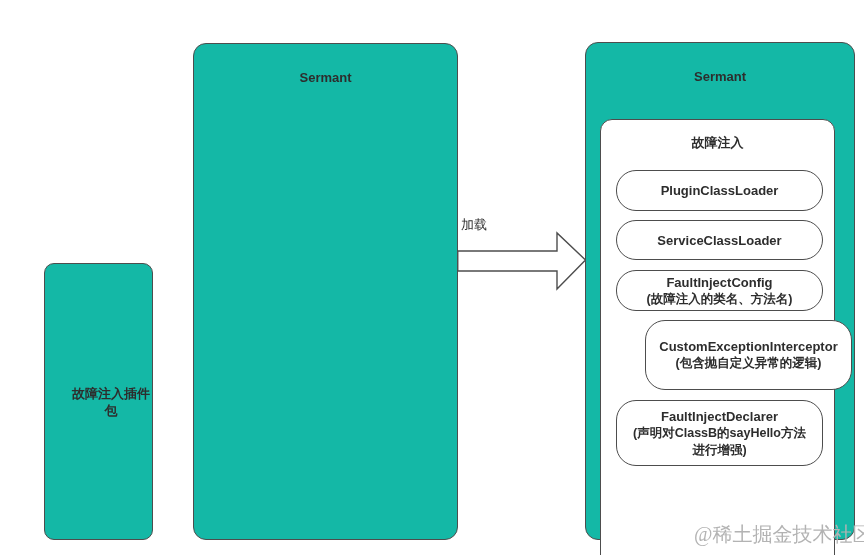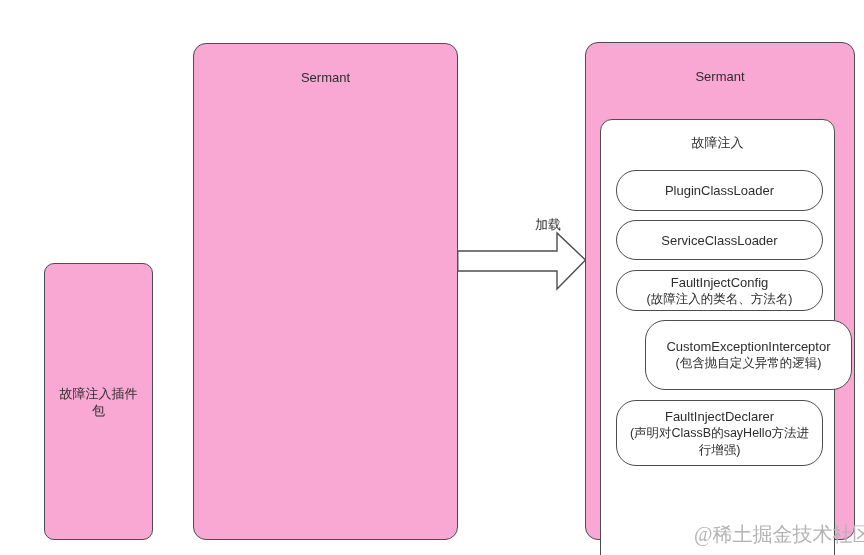--- a/index.html
+++ b/index.html
@@ -16,32 +16,33 @@
     overflow: hidden;
   }
   .canvas {
     position: absolute;
     left: 0; top: 0;
     width: 864px;
     height: 555px;
   }
   .box {
     position: absolute;
-    background: #f9a8d4;
+    background: #14b8a6;
     border: 1.5px solid #4d4d4d;
     box-sizing: border-box;
+    font-weight: bold;
   }
   
   .plugin-package {
     left: 44px; top: 263px;
     width: 109px; height: 277px;
     border-radius: 10px;
     display: flex;
     align-items: center;
-    justify-content: center;
+    justify-content: flex-end;
     text-align: center;
   }
   .plugin-package .label {
     font-size: 13px;
     line-height: 17px;
     max-width: 82px;
   }
   
   .host-box {
     left: 193px; top: 43px;
@@ -108,21 +109,21 @@
   
   .load-arrow-svg {
     position: absolute;
     left: 457px; top: 229px;
     width: 130px; height: 62px;
   }
   .load-label {
     position: absolute;
     left: 461px; top: 216px;
     width: 100px;
-    text-align: right;
+    text-align: left;
     font-size: 13px;
   }
   
   .watermark {
     position: absolute;
     left: 694px; top: 521px;
     font-size: 20px;
     color: #b3b3b3;
     font-family: "Liberation Serif", serif;
     white-space: nowrap;

